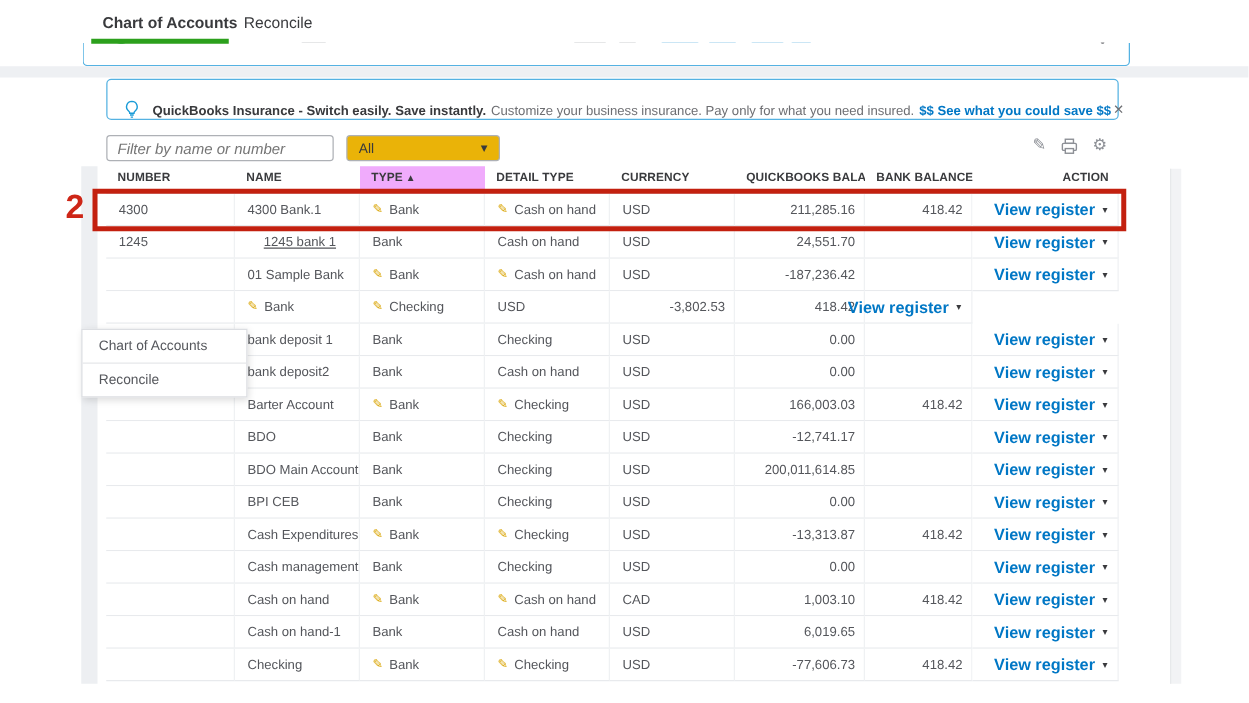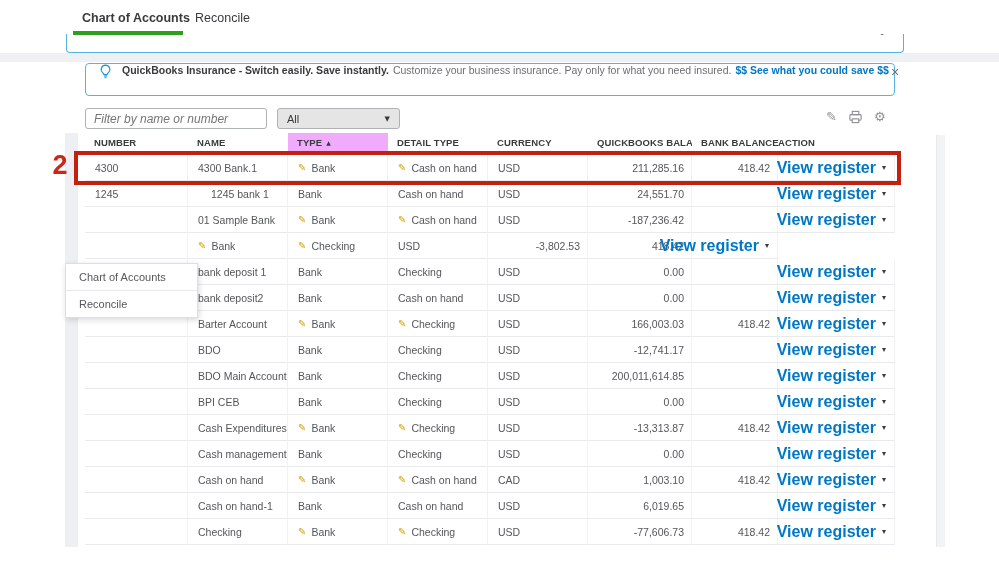--- a/index.html
+++ b/index.html
@@ -18,53 +18,53 @@
   .frag{position:absolute;top:-4px;height:4px;border-radius:1px;}
   .frag.grey{background:#9a9da3;}
   .frag.blue{background:#2f9bd6;}
   .frag.green{background:#2ba84a;height:5px;border-radius:0 0 6px 6px;}
   .cutclose{position:absolute;right:14px;top:-7px;height:8px;width:14px;overflow:hidden;color:#6d6e72;
             font-size:14px;line-height:14px;text-align:center;}
   .band{position:absolute;left:0;top:53px;width:999px;height:9px;background:#eef0f3;}
 
   
   .ins{position:absolute;left:85px;top:63px;width:810px;height:33px;border:1px solid #55b2e2;border-radius:4px;
-       box-sizing:border-box;display:flex;align-items:flex-start;padding:0 12px;font-size:10.5px;background:#fff;white-space:nowrap;}
+       box-sizing:border-box;display:flex;align-items:flex-end;padding:0 12px;font-size:10.5px;background:#fff;white-space:nowrap;}
   .ins .bold{font-weight:bold;color:#393a3d;margin-right:4px;}
   .ins .reg{color:#6d6e72;margin-right:4px;}
   .ins .link{color:#0077c5;font-weight:600;cursor:pointer;}
   .ins .close{margin-left:auto;color:#6d6e72;font-size:14px;cursor:pointer;padding:0 2px;}
   .bulb{margin-right:9px;display:flex;align-items:center;}
 
   
   .finput{position:absolute;left:85px;top:108px;width:182px;height:21px;border:1px solid #aeb1b6;border-radius:3px;
           box-sizing:border-box;font-style:italic;font-size:12px;color:#84878c;padding:0 8px;
           font-family:"Liberation Sans",sans-serif;outline:none;}
   .fdrop{position:absolute;left:277px;top:108px;width:123px;height:21px;border:1px solid #aeb1b6;border-radius:3px;
          box-sizing:border-box;font-size:11px;display:flex;align-items:center;justify-content:space-between;
-         padding:0 9px;cursor:pointer;background:#e5e5e5;}
+         padding:0 9px;cursor:pointer;background:#eab308;}
   .fdrop .caret{font-family:"DejaVu Sans",sans-serif;font-size:7px;color:#393a3d;}
   .tools{position:absolute;left:826px;top:109px;display:flex;gap:11px;align-items:center;color:#8d9096;}
   .tools .ticon{font-family:"DejaVu Sans",sans-serif;font-size:13px;cursor:pointer;line-height:16px;}
 
   
   .table{position:absolute;left:85px;top:133px;width:810px;z-index:2;}
   .grid{display:grid;grid-template-columns:103px 100px 100px 100px 100px 104px 86px 117px;}
   .th{font-size:9.5px;font-weight:bold;color:#393a3d;padding:0 0 0 9px;height:19px;display:flex;align-items:center;
       gap:4px;white-space:nowrap;overflow:hidden;border-bottom:3px solid #c7e3f5;letter-spacing:.1px;cursor:pointer;}
   .th.sorted{background:#f0abfc;}
-  .th.right{padding-right:8px;padding-left:0;}
+  .th.right{justify-content:flex-end;padding-right:8px;padding-left:0;}
   .th .sort{font-family:"DejaVu Sans",sans-serif;font-size:6px;color:#393a3d;}
   .td{font-size:10.5px;height:26px;display:flex;align-items:center;box-sizing:border-box;
       border-bottom:1px solid #e8eaed;border-right:1px solid #eff1f3;padding-left:10px;color:#54565b;
       white-space:nowrap;overflow:hidden;background:#fff;}
   .td.num{justify-content:flex-end;padding-right:7px;padding-left:2px;}
   .td.act{justify-content:flex-end;padding-right:8px;gap:6px;overflow:visible;}
-  .td.indent{padding-left:23px;}
-  .vr{color:#0077c5;font-weight:bold;font-size:16px;cursor:pointer;}
+  .td.indent{padding-left:23px;text-decoration:underline;}
+  .vr{color:#0077c5;font-weight:bold;font-size:13px;cursor:pointer;}
   .acar{font-family:"DejaVu Sans",sans-serif;font-size:8px;color:#393a3d;cursor:pointer;}
   .yic{font-family:"DejaVu Sans",sans-serif;font-size:10px;color:#d9a300;margin-right:5px;}
 
   
   .lstrip{position:absolute;left:65px;top:133px;width:13px;height:414px;background:#edeff2;z-index:1;}
   .rstrip{position:absolute;left:936px;top:135px;width:8px;height:412px;background:#f2f3f5;border-left:1px solid #e7e9eb;}
 
   
   .popup{position:absolute;left:65px;top:263px;width:131px;background:#fff;border:1px solid #dcdee2;
          box-shadow:1px 2px 6px rgba(0,0,0,.15);z-index:6;}

